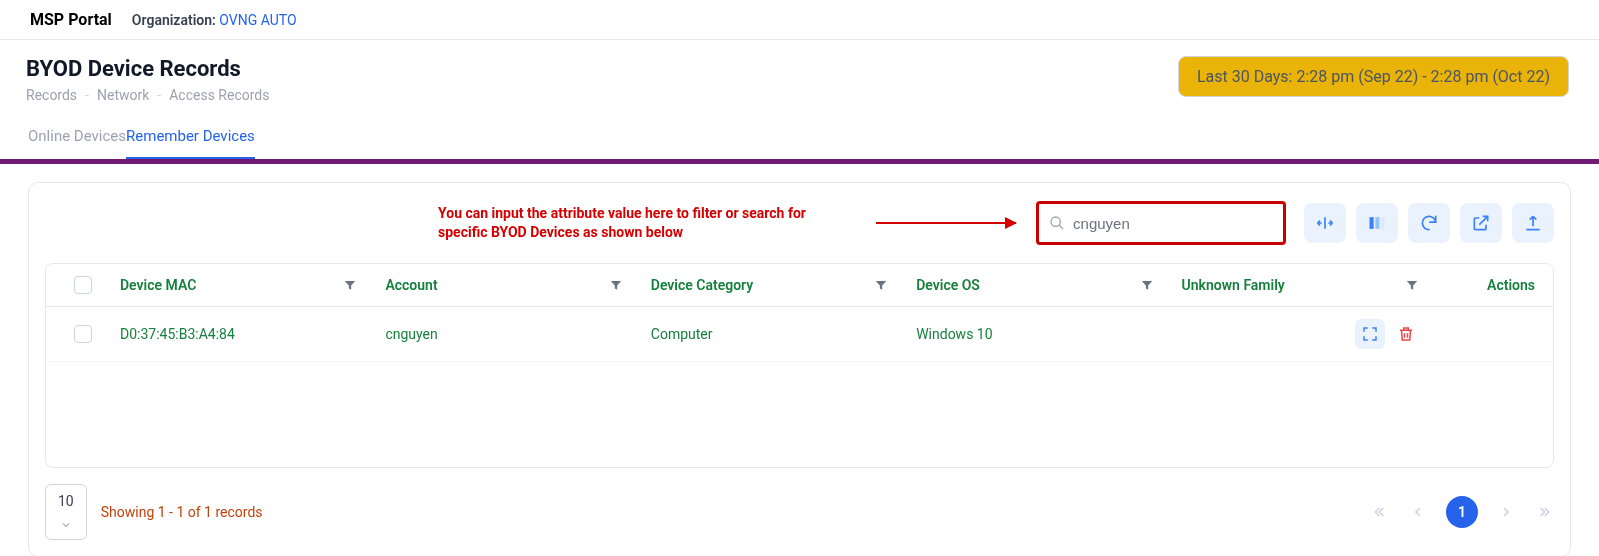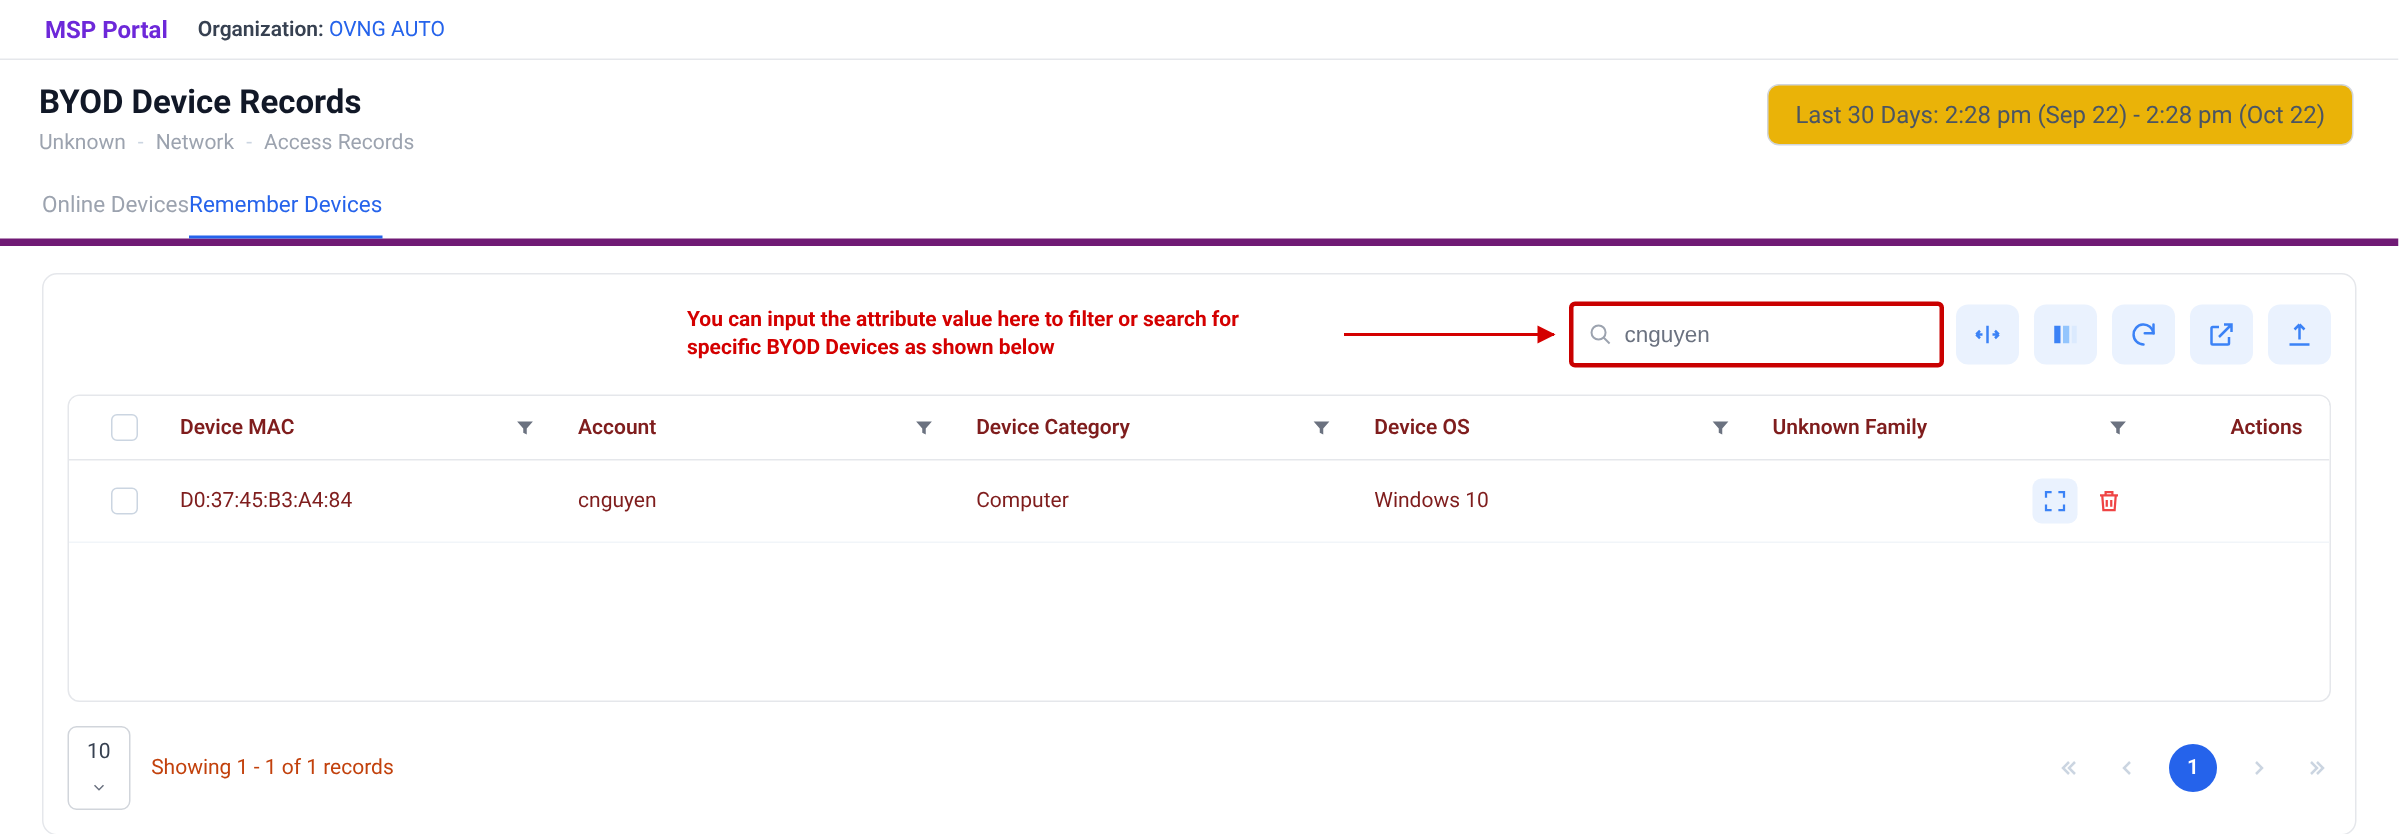--- a/index.html
+++ b/index.html
@@ -1,21 +1,21 @@
 <!DOCTYPE html>
 <html><head>
   <meta charset="utf-8">
   <style>
     * { margin: 0; padding: 0; box-sizing: border-box; }
     body { font-family: -apple-system, BlinkMacSystemFont, "Segoe UI", Roboto, Arial, sans-serif; font-size: 14px; color: #333; background: #fff; }
 
     
     .topbar { display: flex; align-items: center; justify-content: space-between; padding: 10px 30px; border-bottom: 1px solid #e5e7eb; }
     .topbar-left { display: flex; align-items: center; gap: 20px; }
-    .portal-name { font-weight: 700; font-size: 16px; color: #6d28d9; }
+    .portal-name { font-weight: 700; font-size: 16px; color: #000000; }
     .org-label { font-size: 14px; color: #374151; font-weight: 600; }
     .org-name { font-size: 14px; color: #2563eb; font-weight: 400; }
     .topbar-right { display: flex; align-items: center; gap: 18px; }
     .icon-btn { width: 22px; height: 22px; display: flex; align-items: center; justify-content: center; cursor: pointer; }
     .icon-btn svg { width: 22px; height: 22px; fill: #9ca3af; }
     .youtube-btn { width: 30px; height: 22px; background: #ff0000; border-radius: 5px; display: flex; align-items: center; justify-content: center; cursor: pointer; }
     .youtube-btn::after { content: ""; border-left: 8px solid white; border-top: 5px solid transparent; border-bottom: 5px solid transparent; }
     .avatar-initials { width: 34px; height: 34px; border-radius: 4px; background: #f3f4f6; display: flex; align-items: center; justify-content: center; font-size: 15px; font-weight: 500; color: #7c3aed; letter-spacing: 2px; cursor: pointer; }
 
     
@@ -28,37 +28,37 @@
     
     .tabs { display: flex; padding: 14px 28px 0 28px; border-bottom: 5px solid #701a75; }
     .tab { padding-bottom: 12px; font-size: 15px; color: #9ca3af; cursor: pointer; }
     .tab.active { color: #2563eb; border-bottom: 2px solid #2563eb; font-weight: 400; }
 
     
     .content-wrap { padding: 18px 28px 20px 28px; }
     .card { border: 1px solid #e5e7eb; border-radius: 10px; padding: 18px 16px 16px 16px; background: #fff; position: relative; }
 
     
-    .filter-row { display: flex; align-items: center; margin-bottom: 18px; }
+    .filter-row { display: flex; align-items: center; gap: 10px; margin-bottom: 18px; }
     .annotation-block { flex: 1; display: flex; align-items: center; justify-content: flex-end; gap: 18px; padding-right: 10px; }
     .annotation-text { color: #d40000; font-weight: 700; font-size: 14px; line-height: 1.35; text-align: left; max-width: 420px; }
     .annotation-arrow { width: 140px; height: 2px; background: #d40000; position: relative; }
     .annotation-arrow::after { content: ""; position: absolute; right: -1px; top: -5px; border-left: 12px solid #d40000; border-top: 6px solid transparent; border-bottom: 6px solid transparent; }
     .search-box { display: flex; align-items: center; border: 3px solid #c90000; border-radius: 4px; background: #fff; height: 44px; width: 250px; padding: 0 10px; gap: 8px; }
     .search-box svg { width: 18px; height: 18px; fill: none; stroke: #9ca3af; stroke-width: 2; }
     .search-box input { border: none; outline: none; font-size: 15px; color: #6b7280; width: 100%; background: transparent; }
     .toolbar-icons { display: flex; gap: 10px; margin-left: 8px; }
     .tool-btn { width: 42px; height: 40px; background: #eaf2fe; border-radius: 8px; display: flex; align-items: center; justify-content: center; cursor: pointer; }
     .tool-btn svg { width: 20px; height: 20px; stroke: #3b82f6; fill: none; stroke-width: 2; }
 
     
     .table { border: 1px solid #e5e7eb; border-radius: 8px; overflow: hidden; }
     .trow { display: grid; grid-template-columns: 60px 2fr 2fr 2fr 2fr 2fr 120px; align-items: center; }
     .thead { background: #fff; border-bottom: 1px solid #e5e7eb; }
-    .th, .td { padding: 12px 14px; font-size: 14px; color: #7f1d1d; display: flex; align-items: center; }
+    .th, .td { padding: 12px 14px; font-size: 14px; color: #15803d; display: flex; align-items: center; }
     .th { font-weight: 600; justify-content: space-between; }
     .th.first, .td.first { justify-content: center; padding-right: 0; }
     .th.actions-h { justify-content: flex-end; padding-right: 18px; }
     .td.actions-c { justify-content: flex-end; padding-right: 12px; gap: 6px; }
     .filter-icon { width: 14px; height: 14px; fill: #6b7280; cursor: pointer; }
     .checkbox { width: 18px; height: 18px; border: 1.5px solid #cbd5e1; border-radius: 4px; cursor: pointer; background: #fff; }
     .tbody-area { min-height: 160px; }
     .tbody .trow { border-bottom: 1px solid #f1f5f9; }
     .action-icon-btn { width: 30px; height: 30px; border-radius: 6px; display: flex; align-items: center; justify-content: center; cursor: pointer; }
     .action-icon-btn.expand { background: #eaf2fe; }
@@ -87,21 +87,21 @@
       <span class="org-label">Organization:</span>
       <span class="org-name">OVNG AUTO</span>
     </span>
   </div>
 </div>
 
 <div class="page-header">
   <div>
     <div class="page-title">BYOD Device Records</div>
     <div class="breadcrumb">
-      <span>Unknown</span>
+      <span>Records</span>
       <span class="breadcrumb-sep">-</span>
       <span>Network</span>
       <span class="breadcrumb-sep">-</span>
       <span>Access Records</span>
     </div>
   </div>
   <div class="date-range-box">Last 30 Days: 2:28 pm (Sep 22) - 2:28 pm (Oct 22)</div>
 </div>
 
 <div class="tabs">

